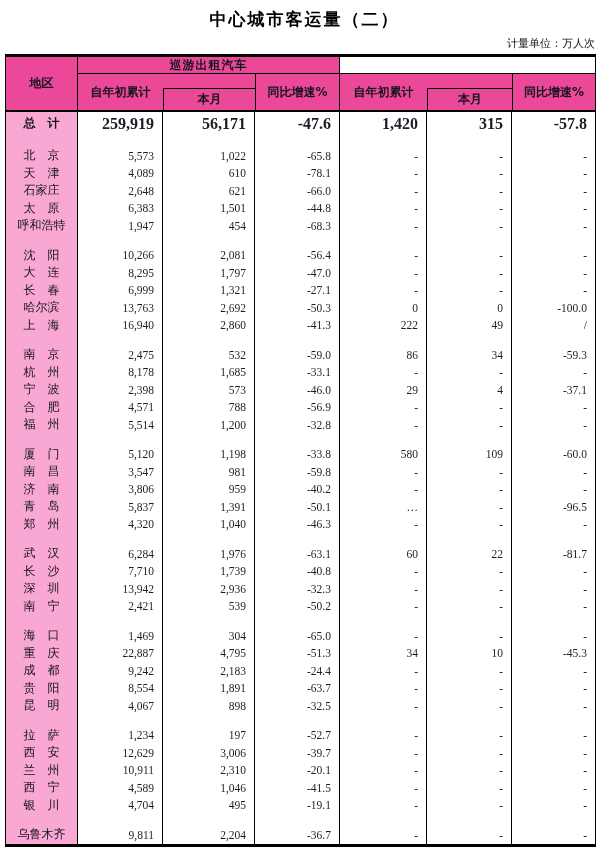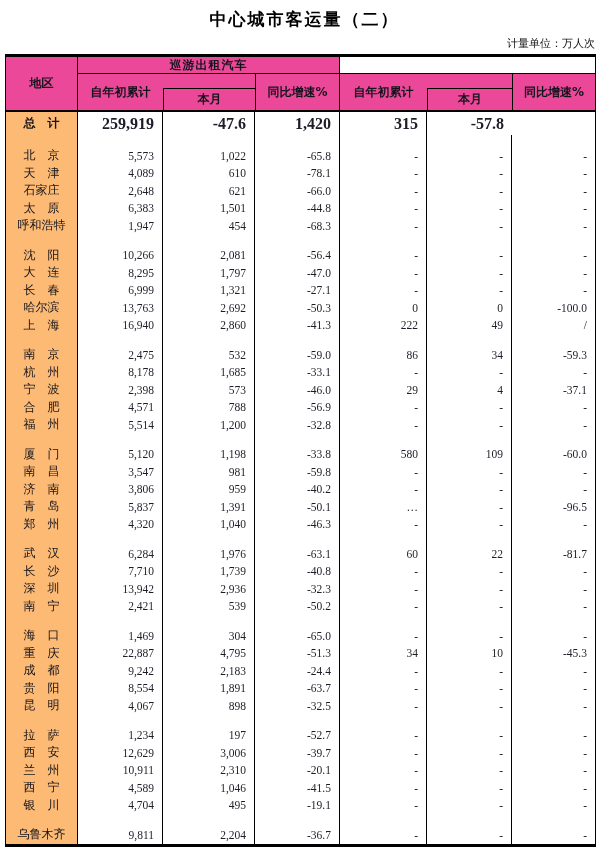--- a/index.html
+++ b/index.html
@@ -67,21 +67,21 @@
   .h-fill2  { grid-area: 2 / 6 / 3 / 7; }
   .h-mon2   { grid-area: 3 / 6 / 4 / 7; border-left: 1px solid #000; border-top: 1px solid #000; }
   .h-yoy2   { grid-area: 2 / 7 / 4 / 8; border-left: 1px solid #000; }
   .trow { height: 17.5px; }
   .trow.total { height: 23px; font-weight: bold; }
   .trow.total .num { font-size: 16px; }
   .trow.spacer { height: 12px; }
   .cell { border-right: 1px solid #000; overflow: hidden; }
   .cell:last-child { border-right: none; }
   .cell.region {
-    background: #fdba74;
+    background: #f9a8d4;
     display: flex;
     align-items: center;
     justify-content: center;
     font-size: 12px;
     color: #14141c;
   }
   .cell.num {
     font-family: "Liberation Serif", "DejaVu Serif", serif;
     font-size: 11.5px;
     color: #1d1d28;
@@ -109,20 +109,21 @@
       <div class="h h-yoy1">同比增速%</div>
       <div class="h h-cum2">自年初累计</div>
       <div class="h h-fill2"></div>
       <div class="h h-mon2">本月</div>
       <div class="h h-yoy2">同比增速%</div>
     </div>
     <div>
         <div class="cols trow total">
           <div class="cell region">总　计</div>
           <div class="cell num">259,919</div>
+          <div class="cell num">56,171</div>
           <div class="cell num">-47.6</div>
           <div class="cell num">1,420</div>
           <div class="cell num">315</div>
           <div class="cell num">-57.8</div>
         </div>
         <div class="cols trow spacer">
           <div class="cell region"></div>
           <div class="cell "></div>
           <div class="cell "></div>
           <div class="cell "></div>

